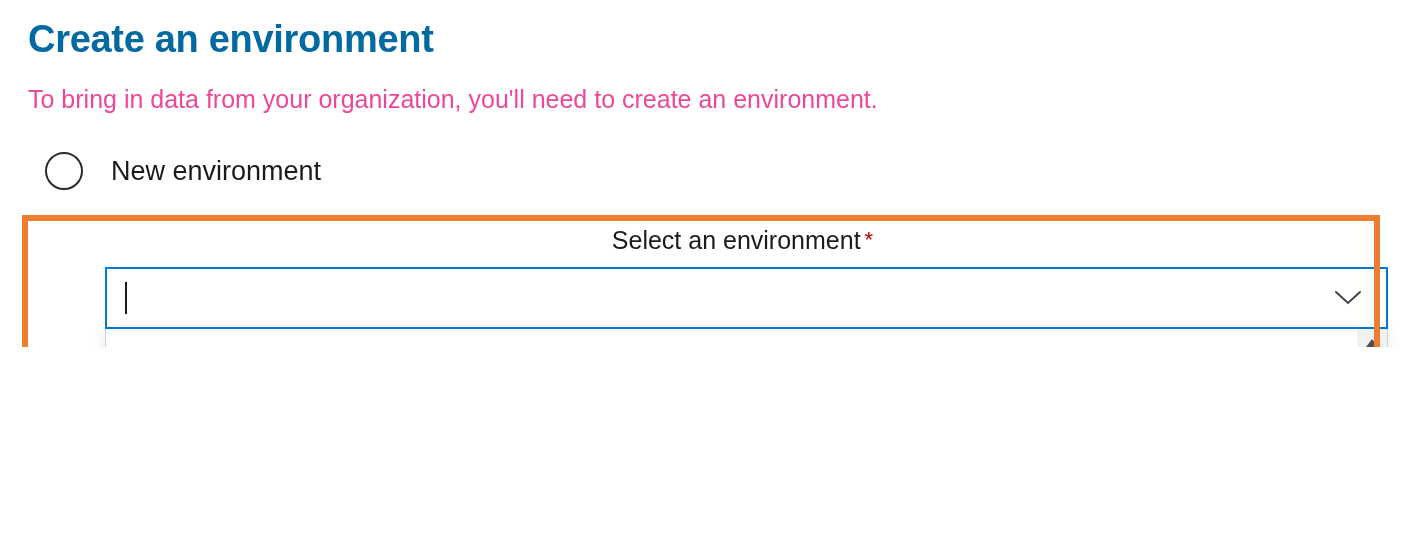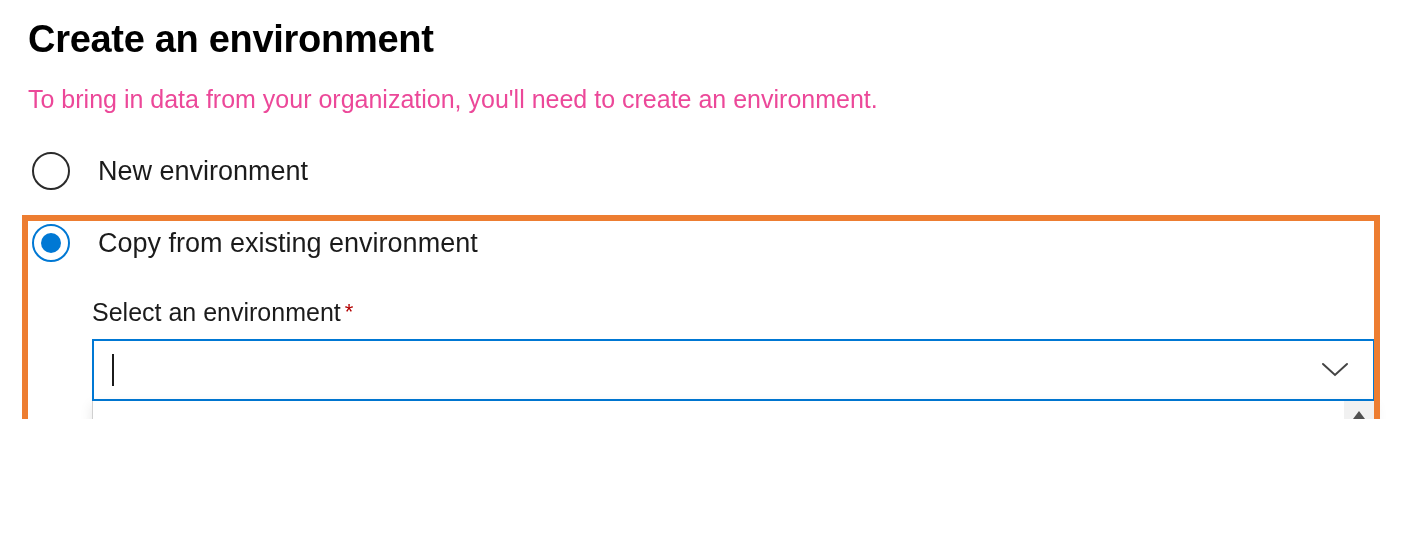--- a/index.html
+++ b/index.html
@@ -10,32 +10,33 @@
     body {
       font-family: "Segoe UI", -apple-system, BlinkMacSystemFont, sans-serif;
       background: #ffffff;
       padding: 18px 28px;
       width: 1408px;
       position: relative;
     }
     .page-title {
       font-size: 38px;
       font-weight: 600;
-      color: #000000;
+      color: #0369a1;
       margin-bottom: 24px;
       letter-spacing: -0.3px;
     }
     .subtitle {
       font-size: 25px;
       color: #ec4899;
       font-weight: 400;
       margin-bottom: 38px;
     }
     .radio-group {
-      padding-left: 4px;
+      padding-left: 17px;
+      text-align: center;
     }
     .radio-row {
       display: flex;
       align-items: center;
       gap: 28px;
       margin-bottom: 34px;
     }
     .radio {
       width: 38px;
       height: 38px;
@@ -189,24 +190,20 @@
 
 <p class="subtitle">To bring in data from your organization, you'll need to create an environment.</p>
 
 <div class="radio-group">
 
   <div class="radio-row">
     <div class="radio"></div>
     <span class="radio-label">New environment</span>
   </div>
 
-  <div class="radio-row" style="margin-bottom: 0;">
-    <div class="radio selected"></div>
-    <span class="radio-label">Copy from existing environment</span>
-  </div>
 
   <div class="field-block">
     <div class="field-label">
       <span>Select an environment</span><span class="field-required">*</span>
     </div>
     <div class="combobox-wrapper">
       <div class="combobox">
         <div class="text-cursor"></div>
         <span class="combobox-caret">
           <svg width="28" height="16" viewBox="0 0 28 16">

